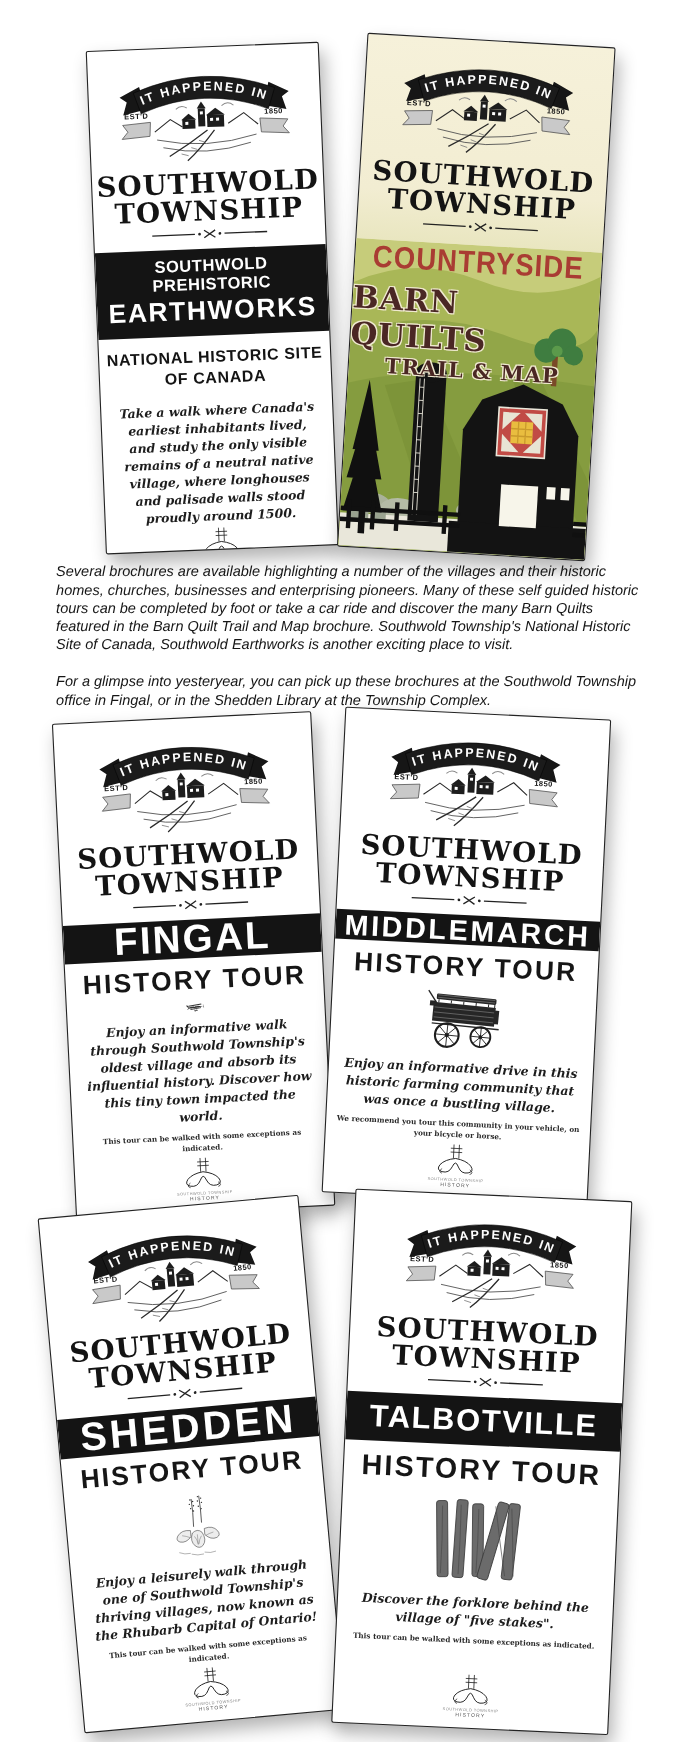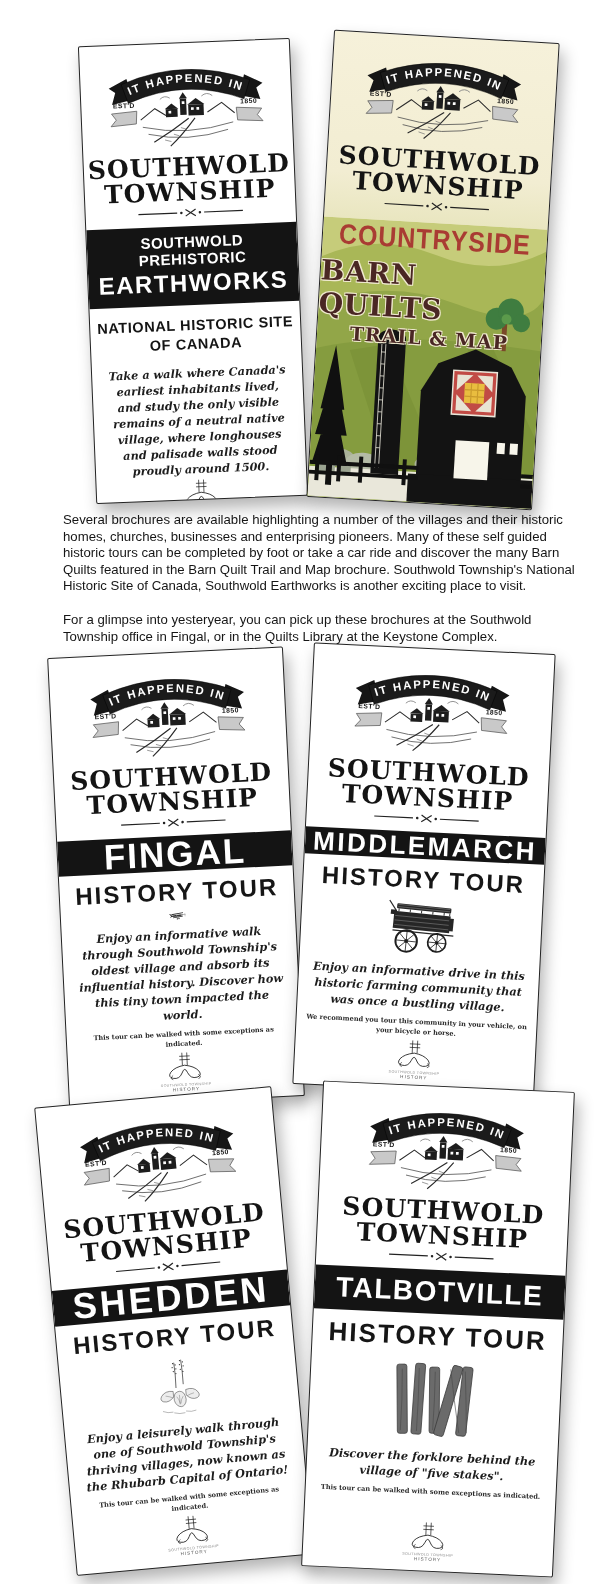--- a/index.html
+++ b/index.html
@@ -64,21 +64,21 @@
   .bq-title{font-family:"DejaVu Serif",serif;font-weight:700;font-size:28px;letter-spacing:.5px;
             color:#4a2724;margin-top:6px;
             text-shadow:1px 1px 0 #efe9cf,-1px 1px 0 #efe9cf,1px -1px 0 #efe9cf,-1px -1px 0 #efe9cf;}
   .bq-sub{font-family:"DejaVu Serif",serif;font-weight:700;font-size:19px;letter-spacing:1px;
           color:#4a2724;margin-top:1px;
           text-shadow:1px 1px 0 #efe9cf,-1px 1px 0 #efe9cf,1px -1px 0 #efe9cf,-1px -1px 0 #efe9cf;}
 
   
   .intro{position:absolute;left:51px;top:512px;width:536px;font-size:13.2px;line-height:16.6px;
          color:#161616;}
-  .intro p{margin:0 0 17px 12px;}
+  .intro p{margin:0 0 17px 0;font-style:italic;}
 </style>
 </head>
 <body>
 
 <svg width="0" height="0" style="position:absolute" aria-hidden="true">
   <defs>
       <path id="arcP" d="M28,46 Q95,18 162,46"></path>
     </defs>
 </svg>
 
@@ -268,21 +268,21 @@
   </svg>
 </div>
       <div class="bq-kicker">COUNTRYSIDE</div>
       <div class="bq-title">BARN QUILTS</div>
       <div class="bq-sub">TRAIL &amp; MAP</div>
     </div>
   </article>
 
   <section class="intro">
     <p>Several brochures are available highlighting a number of the villages and their historic homes, churches, businesses and enterprising pioneers. Many of these self guided historic tours can be completed by foot or take a car ride and discover the many Barn Quilts featured in the Barn Quilt Trail and Map brochure. Southwold Township's National Historic Site of Canada, Southwold Earthworks is another exciting place to visit.</p>
-    <p>For a glimpse into yesteryear, you can pick up these brochures at the Southwold Township office in Fingal, or in the Quilts Library at the Keystone Complex.</p>
+    <p>For a glimpse into yesteryear, you can pick up these brochures at the Southwold Township office in Fingal, or in the Shedden Library at the Township Complex.</p>
   </section>
 
   <article class="brochure b-fingal">
     <div class="crest-slot">
   <svg class="crest" viewBox="0 0 190 112">
     <path d="M30,26 L10,36 L17,41 L13,54 L36,49 Z" fill="#161616"></path>
     <path d="M160,26 L180,36 L173,41 L177,54 L154,49 Z" fill="#161616"></path>
     <path d="M24,32 Q95,4 166,32 L159,53 Q95,27 31,53 Z" fill="#1b1b1b" stroke="#000" stroke-width="0.5"></path>
     <text class="banner-text"><textPath href="#arcP" xlink:href="#arcP" startOffset="50%" text-anchor="middle">IT HAPPENED IN</textPath></text>
     <g stroke="#8a8a8a" fill="none" stroke-width="1">

